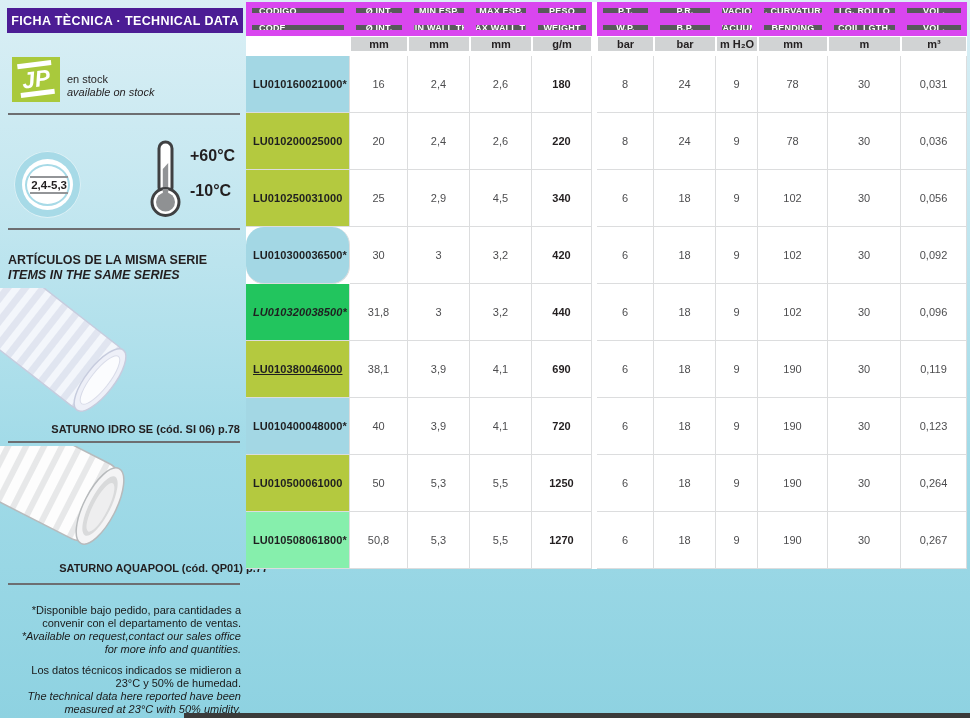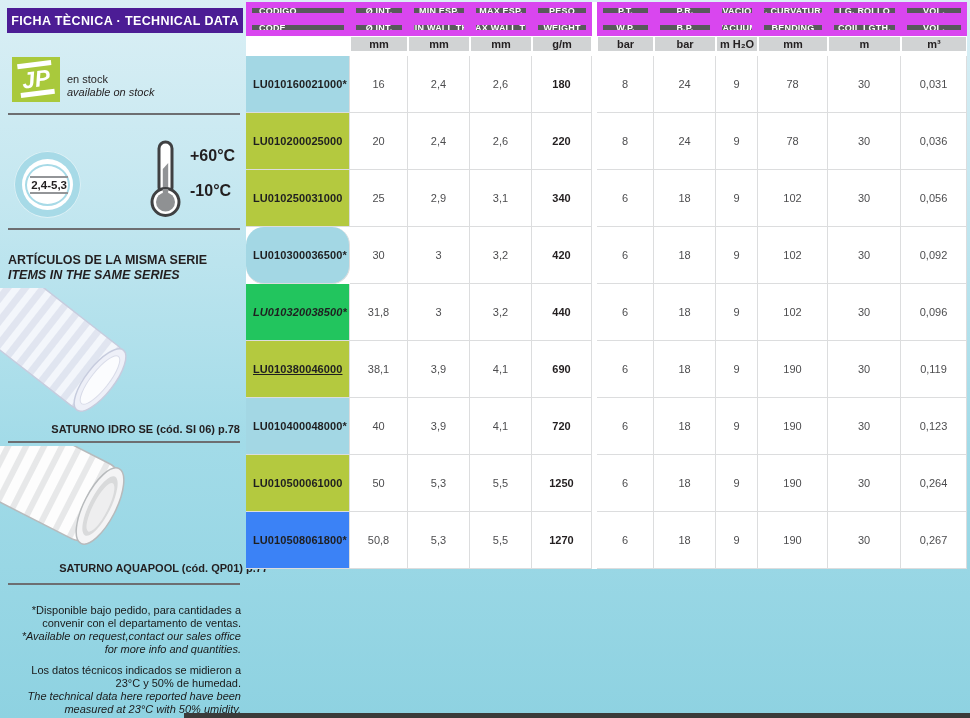--- a/index.html
+++ b/index.html
@@ -232,21 +232,21 @@
         <div class="dcell">24</div>
         <div class="dcell">9</div>
         <div class="dcell">78</div>
         <div class="dcell">30</div>
         <div class="dcell">0,036</div>
       </div>
       <div class="trow drow">
         <div class="dcell code" style="background: rgb(180, 201, 63);">LU010250031000</div>
         <div class="dcell">25</div>
         <div class="dcell">2,9</div>
-        <div class="dcell">3,1</div>
+        <div class="dcell">4,5</div>
         <div class="dcell bold">340</div>
         <div class="dcell sp"></div>
         <div class="dcell">6</div>
         <div class="dcell">18</div>
         <div class="dcell">9</div>
         <div class="dcell">102</div>
         <div class="dcell">30</div>
         <div class="dcell">0,056</div>
       </div>
       <div class="trow drow">
@@ -313,21 +313,21 @@
         <div class="dcell bold">1250</div>
         <div class="dcell sp"></div>
         <div class="dcell">6</div>
         <div class="dcell">18</div>
         <div class="dcell">9</div>
         <div class="dcell">190</div>
         <div class="dcell">30</div>
         <div class="dcell">0,264</div>
       </div>
       <div class="trow drow">
-        <div class="dcell code" style="background: #3b82f6;">LU010508061800*</div>
+        <div class="dcell code" style="background: #86efac;">LU010508061800*</div>
         <div class="dcell">50,8</div>
         <div class="dcell">5,3</div>
         <div class="dcell">5,5</div>
         <div class="dcell bold">1270</div>
         <div class="dcell sp"></div>
         <div class="dcell">6</div>
         <div class="dcell">18</div>
         <div class="dcell">9</div>
         <div class="dcell">190</div>
         <div class="dcell">30</div>

